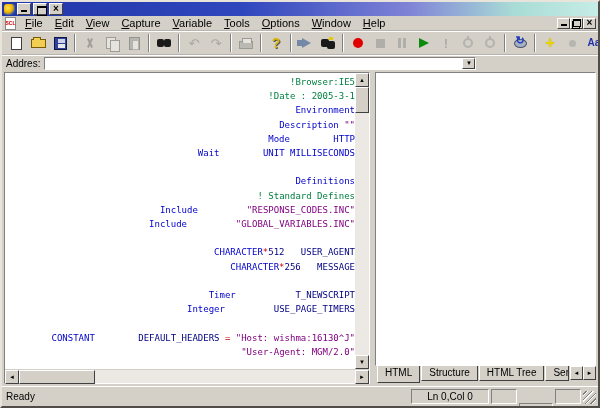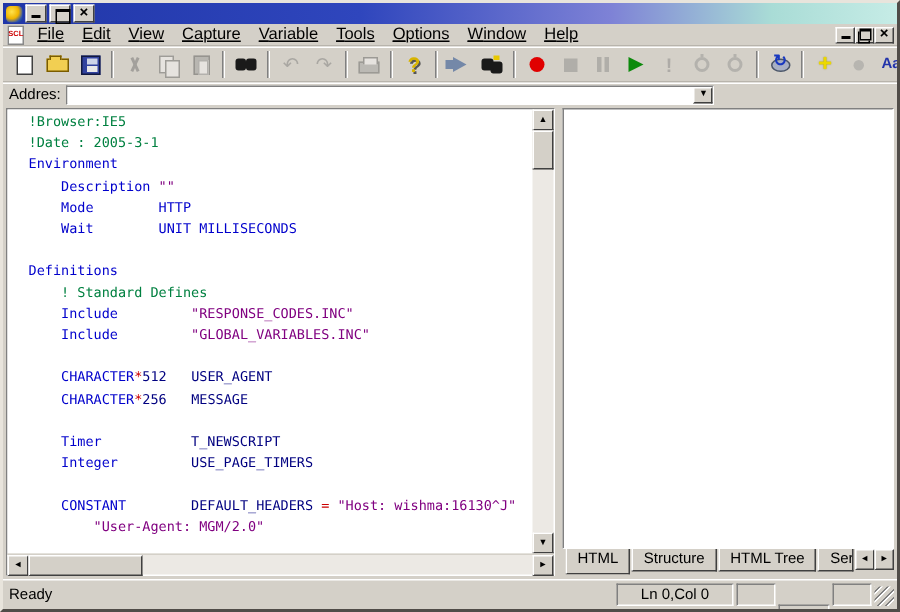--- a/index.html
+++ b/index.html
@@ -20,21 +20,21 @@
     display:flex;align-items:center;justify-content:center;font-size:9px;line-height:1;color:#000;flex:0 0 auto;position:relative;}
   .winbtn.mini::before{content:"";position:absolute;bottom:2px;left:3px;width:6px;height:2px;background:#000;}
   .winbtn.maxi::before{content:"";position:absolute;top:2px;left:3px;width:8px;height:7px;border:1px solid #000;border-top-width:2px;}
   .winbtn.rest::before{content:"";position:absolute;top:2px;right:2px;width:6px;height:5px;border:1px solid #000;border-top-width:2px;}
   .winbtn.rest::after{content:"";position:absolute;bottom:1px;left:2px;width:6px;height:5px;border:1px solid #000;border-top-width:2px;background:var(--chrome);}
   .winbtn.close{font-weight:bold;font-size:10px;}
   
   .menubar{height:15px;display:flex;align-items:center;gap:0;padding:0 2px;border-bottom:1px solid #b8b4ac;}
   .scl-icon{width:11px;height:13px;background:#fff;border:1px solid #888;margin:0 3px 0 1px;
     font-size:5px;font-weight:bold;color:#cc0000;display:flex;align-items:center;justify-content:center;flex:0 0 auto;}
-  .menu-item{font-size:11px;padding:16px 6px;color:#000;white-space:nowrap;cursor:default;text-decoration:underline;}
+  .menu-item{font-size:11px;padding:16px 6px;color:#000;white-space:nowrap;cursor:default;}
   .menu-item u{text-decoration:underline;}
   .menubar .spacer{flex:1;}
   .menubar .winbtn{width:13px;height:11px;}
   
   .toolbar{height:24px;display:flex;align-items:center;padding:1px 3px;border-top:1px solid #fff;border-bottom:1px solid #b8b4ac;}
   .tb{width:22px;height:20px;display:flex;align-items:center;justify-content:center;position:relative;flex:0 0 auto;}
   .tb.disabled{opacity:.42;filter:grayscale(1);}
   .tbsep{width:2px;height:18px;border-left:1px solid #808080;border-right:1px solid #fff;margin:0 3px;flex:0 0 auto;}
   .ic{display:block;position:relative;}
   .i-new-file-icon{width:11px;height:13px;background:#fff;border:1px solid #404040;}
@@ -77,21 +77,21 @@
   
   .addressbar{height:15px;display:flex;align-items:center;padding:0 4px;border-top:1px solid #fff;}
   .addr-label{font-size:10px;margin-right:4px;white-space:nowrap;}
   .combo{width:432px;height:13px;background:#fff;border:1px solid;border-color:#808080 #fff #fff #808080;display:flex;}
   .combo input{flex:1;border:none;outline:none;font-size:10px;padding:0 2px;font-family:"Liberation Sans",sans-serif;background:#fff;}
   .combo-btn{width:13px;background:var(--chrome);border:1px solid;border-color:#fff #404040 #404040 #fff;
     display:flex;align-items:center;justify-content:center;font-size:6px;color:#000;}
   
   .main{flex:1;display:flex;padding:2px;gap:0;min-height:0;}
   .editor-pane{width:366px;display:flex;flex-direction:column;border:1px solid;border-color:#808080 #fff #fff #808080;background:#fff;}
-  .editor-top{flex:1;display:flex;min-height:0;}
+  .editor-top{flex:1;display:flex;min-height:0;text-align:right;}
   .code-area{flex:1;background:#fff;overflow:hidden;padding:2px 0 0 14px;cursor:text;}
   .code-line{font-family:"DejaVu Sans Mono","Liberation Mono",monospace;font-size:9px;line-height:14.2px;white-space:pre;}
   .tok-k{color:var(--keyword);}
   .tok-c{color:var(--comment);}
   .tok-s{color:var(--string);}
   .tok-i{color:var(--identifier);}
   .tok-o{color:var(--operator);}
   .tok-t{color:#000;}
   
   .vscroll{width:14px;background:#ece9e4;display:flex;flex-direction:column;}

